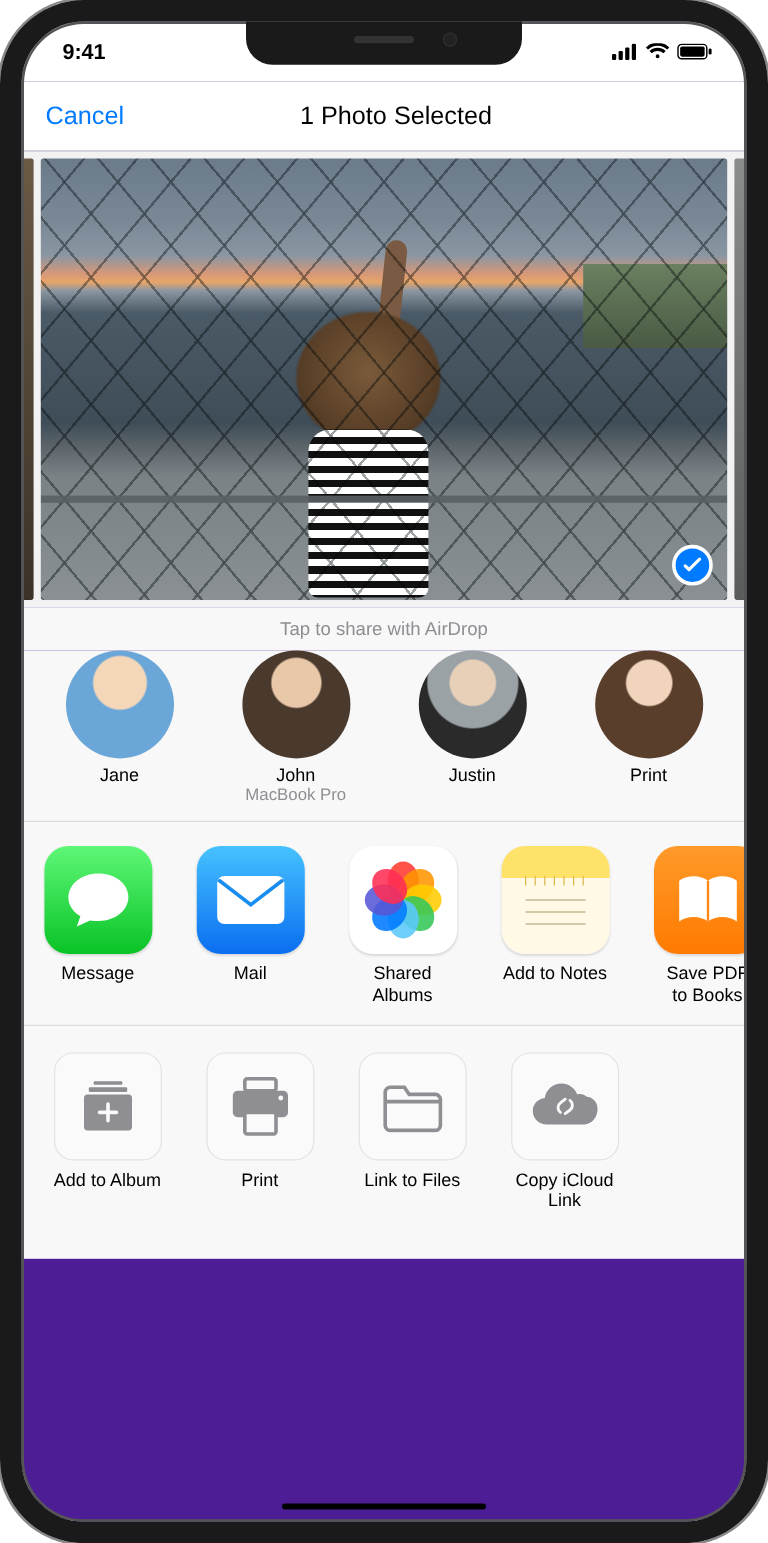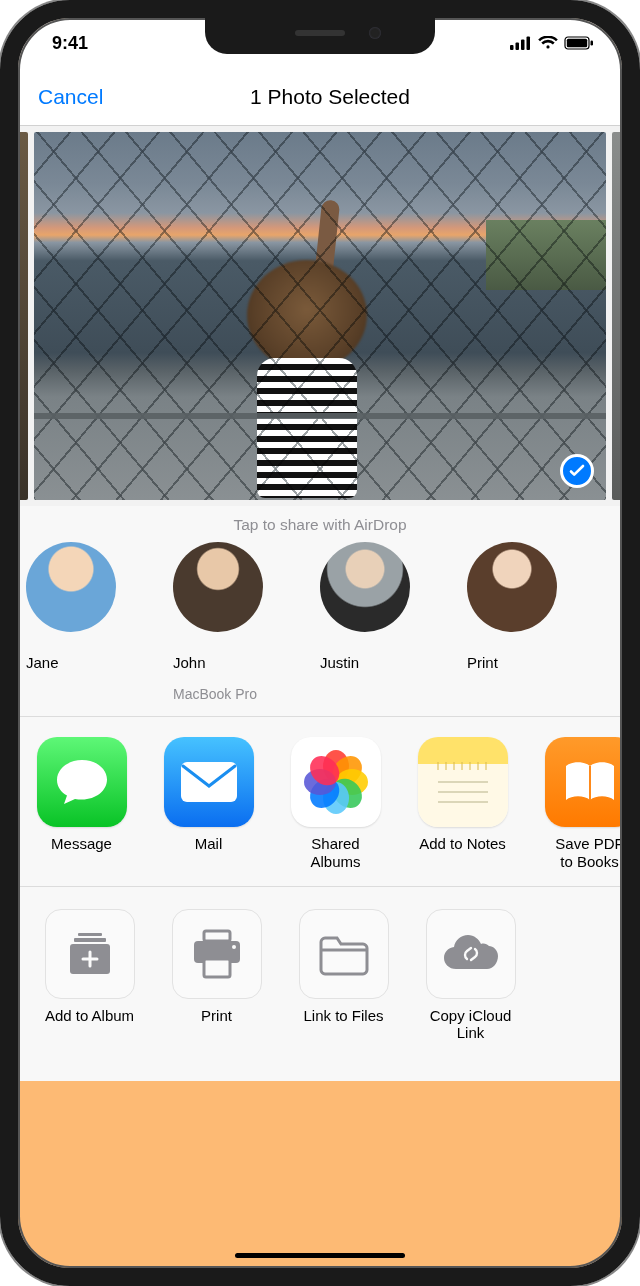--- a/index.html
+++ b/index.html
@@ -47,21 +47,21 @@
     .side-btn.b1 { left: -3px; top: 190px; width: 6px; height: 40px; }
     .side-btn.b2 { left: -3px; top: 260px; width: 6px; height: 80px; }
     .side-btn.b3 { left: -3px; top: 360px; width: 6px; height: 80px; }
     .side-btn.b4 { right: -3px; top: 280px; width: 6px; height: 110px; }
 
     .screen {
       position: absolute;
       top: 18px; left: 18px; right: 18px; bottom: 18px;
       border-radius: 52px;
       overflow: hidden;
-      background: #fdba74;
+      background: #4c1d95;
     }
 
     
     .status-bar {
       height: 50px;
       display: flex;
       justify-content: space-between;
       align-items: center;
       padding: 0 28px 0 34px;
       font-size: 18px;
@@ -167,21 +167,21 @@
       padding: 10px 0 8px; background:#f8f8f8;
     }
 
     
     .airdrop-row {
       display: flex; gap: 0; padding: 0 8px 14px;
       background:#f8f8f8; border-bottom:1px solid #dcdcdc;
     }
     .contact {
       flex: 0 0 25%;
-      display:flex; flex-direction:column; gap:16px;
+      display:flex; flex-direction:column; align-items:center;
     }
     .avatar {
       width: 90px; height: 90px; border-radius: 50%;
       background: #ccc; overflow:hidden; position:relative;
     }
     .avatar.a1{background:radial-gradient(circle at 50% 30%,#f4d6b8 0 28%,#6aa6d8 30% 100%);}
     .avatar.a2{background:radial-gradient(circle at 50% 30%,#e8c8a8 0 26%,#4a3a2e 28% 100%);}
     .avatar.a3{background:radial-gradient(circle at 50% 30%,#e8d0b8 0 24%,#9aa2a6 26% 48%,#2a2a2a 50% 100%);}
     .avatar.a4{background:radial-gradient(circle at 50% 30%,#f0d4bc 0 24%,#5a3e2c 26% 100%);}
     .contact-name { font-size: 15px; margin-top:6px; }

